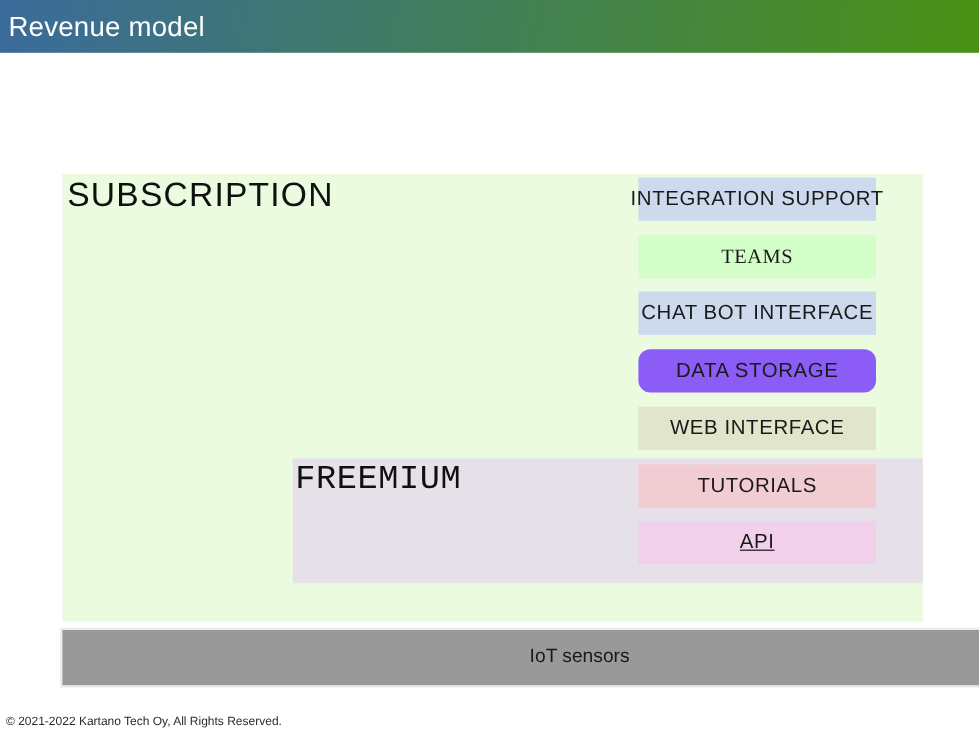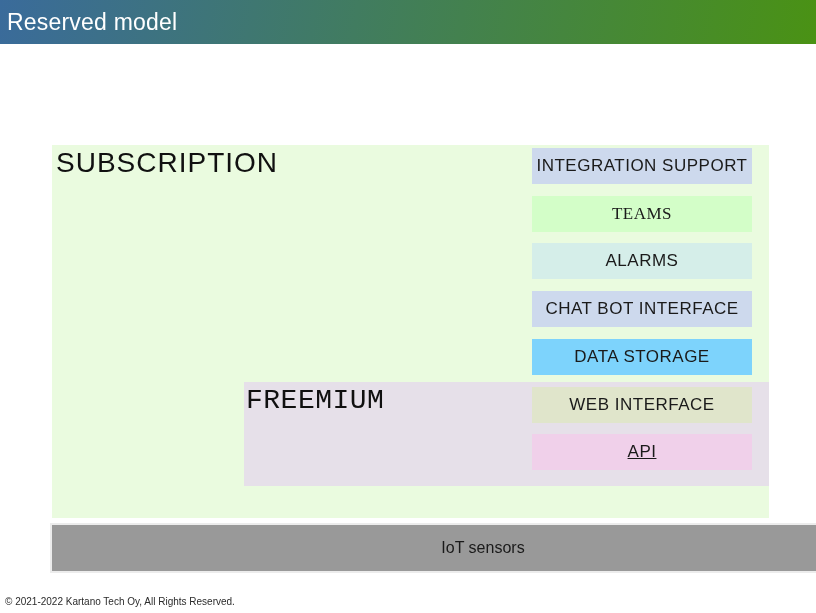--- a/index.html
+++ b/index.html
@@ -27,21 +27,21 @@
     position:absolute;left:244px;top:382px;width:525px;height:104px;font-family:Liberation Mono, monospace;
   }
   #freemium-region .tier-label{
     position:absolute;left:2px;top:3px;font-size:28px;letter-spacing:0.5px;color:#101010;
   }
   
   #features{
     position:absolute;left:532px;top:0;width:237px;height:613px;
   }
   .feature-box{
-    position:absolute;left:0;width:220px;height:36px;
+    position:absolute;left:0;width:198px;height:36px;
     display:flex;align-items:center;justify-content:center;
     font-size:17px;letter-spacing:0.5px;color:#1a1a1a;white-space:nowrap;
   }
   .feature-box:nth-of-type(1){top:148px;}
   .feature-box:nth-of-type(2){top:196px;font-family:Liberation Serif, serif;}
   .feature-box:nth-of-type(3){top:243px;}
   .feature-box:nth-of-type(4){top:291px;}
   .feature-box:nth-of-type(5){top:339px;}
   .feature-box:nth-of-type(6){top:387px;}
   .feature-box:nth-of-type(7){top:434px;}
@@ -58,38 +58,38 @@
   #copyright{
     position:absolute;left:5px;top:596px;font-size:10px;color:#2b2b2b;
   }
 </style>
 </head>
 <body>
 
 <div id="page-frame">
 
   <div id="header" style="background: linear-gradient(100deg, rgb(58, 107, 155), rgb(74, 146, 20));">
-    <span class="title">Reserved model</span>
+    <span class="title">Revenue model</span>
   </div>
 
   <div id="subscription-region" style="background: rgb(234, 251, 223);">
     <span class="tier-label">SUBSCRIPTION</span>
   </div>
 
   <div id="freemium-region" style="background: rgb(230, 224, 233);">
     <span class="tier-label">FREEMIUM</span>
   </div>
 
   <div id="features">
     <div class="feature-box" style="background: rgb(205, 217, 237);">INTEGRATION SUPPORT</div>
     <div class="feature-box" style="background: rgb(211, 254, 200);">TEAMS</div>
-    <div class="feature-box" style="background: rgb(213, 238, 233);">ALARMS</div>
     <div class="feature-box" style="background: rgb(205, 217, 237);">CHAT BOT INTERFACE</div>
-    <div class="feature-box" style="background: #7dd3fc;">DATA STORAGE</div>
+    <div class="feature-box" style="background: #8b5cf6; border-radius: 10px;">DATA STORAGE</div>
     <div class="feature-box" style="background: rgb(224, 229, 203);">WEB INTERFACE</div>
+    <div class="feature-box" style="background: rgb(242, 204, 211);">TUTORIALS</div>
     <div class="feature-box" style="background: rgb(240, 208, 234); text-decoration: underline;">API</div>
   </div>
 
   <div id="base-bar" style="background: rgb(153, 153, 153);">IoT sensors</div>
 
   <div id="copyright">© 2021-2022 Kartano Tech Oy, All Rights Reserved.</div>
 
 </div>
 
 </body></html>

